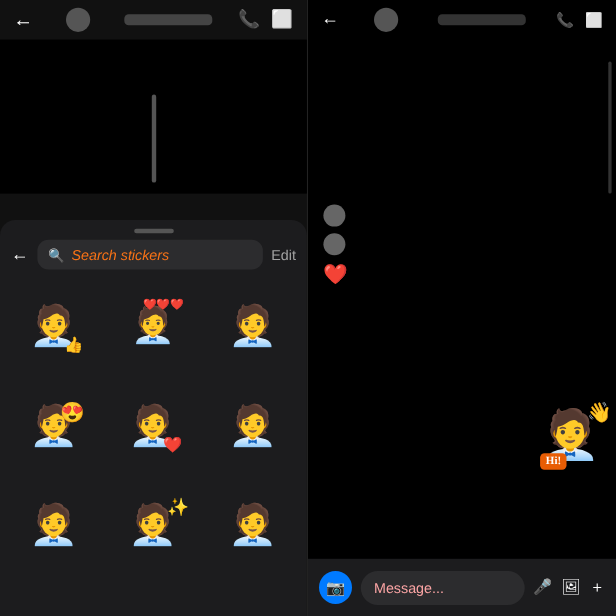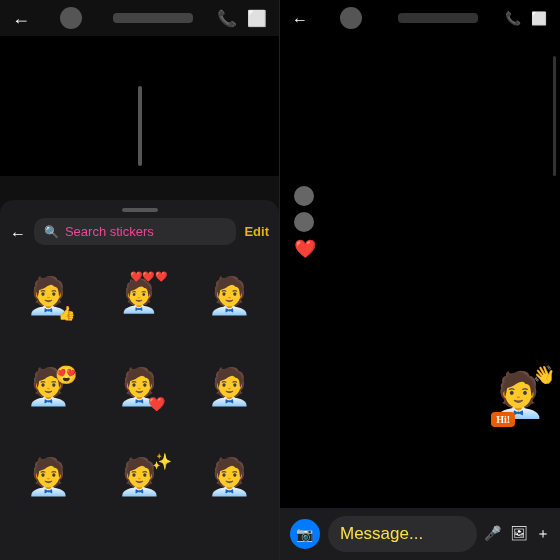--- a/index.html
+++ b/index.html
@@ -126,27 +126,28 @@
       background: #2c2c2e;
       border-radius: 10px;
       padding: 6px 10px;
       gap: 6px;
     }
     .search-icon-sm {
       color: #888;
       font-size: 12px;
     }
     .search-placeholder {
-      color: #ec4899;
+      color: #f97316;
       font-size: 13px;
+      font-style: italic;
     }
     .sticker-edit-btn {
-      color: #eab308;
+      color: #a3a3a3;
       font-size: 13px;
-      font-weight: 700;
+      font-weight: 400;
       cursor: pointer;
     }
 
     
     .sticker-grid {
       display: grid;
       grid-template-columns: repeat(3, 1fr);
       gap: 4px;
       padding: 0 6px;
       overflow-y: auto;
@@ -272,22 +273,22 @@
       justify-content: center;
       color: #fff;
       font-size: 14px;
       cursor: pointer;
     }
     .message-input-right {
       flex: 1;
       background: #2c2c2e;
       border-radius: 18px;
       padding: 8px 12px;
-      color: #fde047;
-      font-size: 17px;
+      color: #fca5a5;
+      font-size: 13px;
     }
     .msg-icons {
       display: flex;
       gap: 8px;
       color: #fff;
       font-size: 14px;
     }
   </style>
 </head>
 <body>

